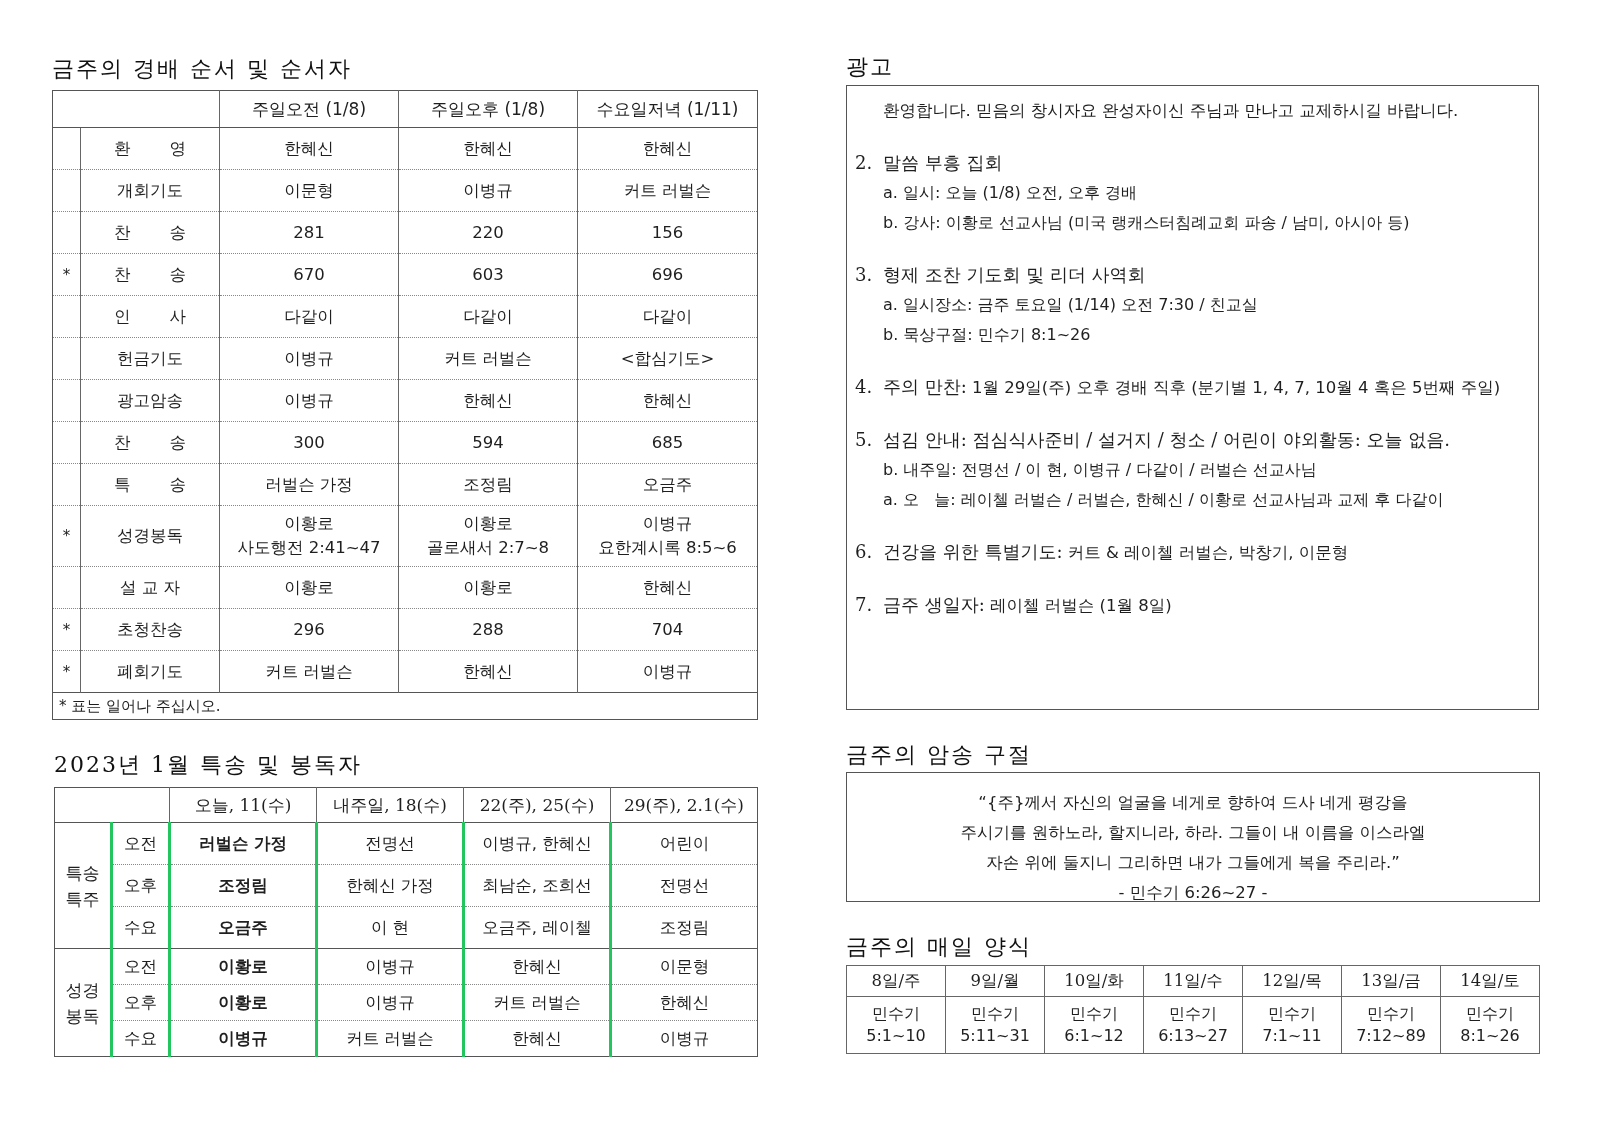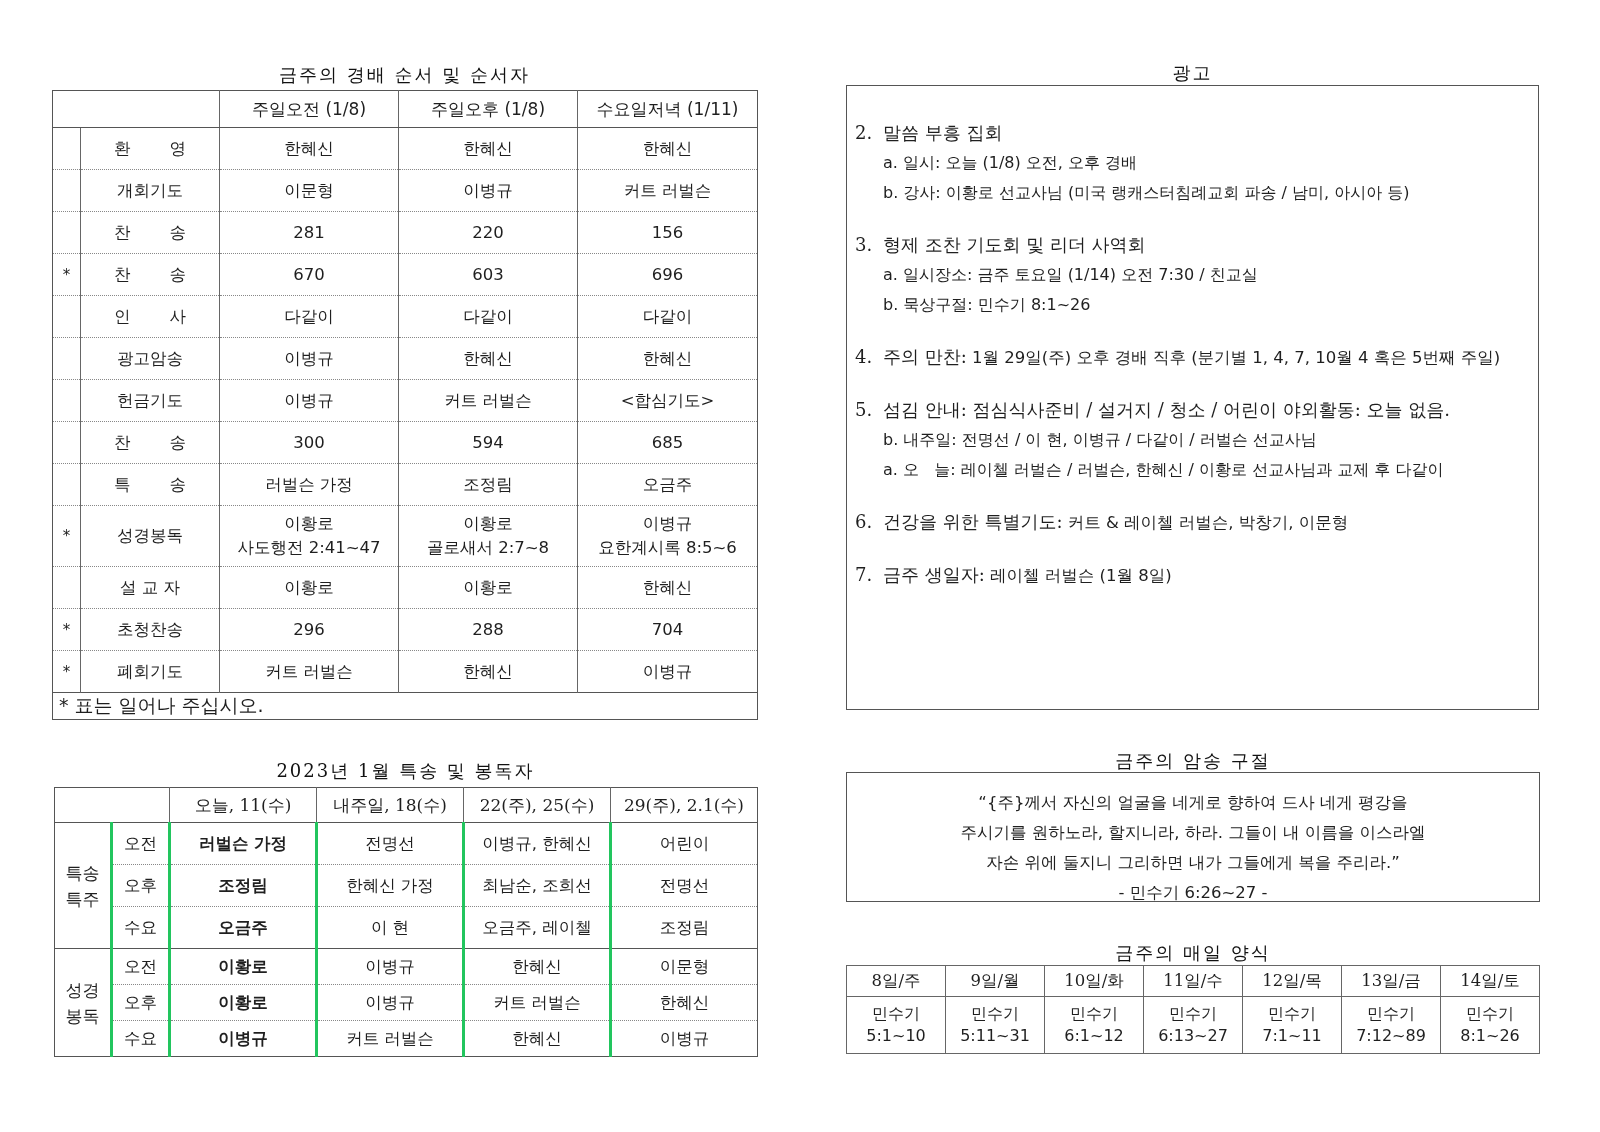--- a/index.html
+++ b/index.html
@@ -1,32 +1,32 @@
 <!DOCTYPE html>
 <html><head>
 <meta charset="utf-8">
 <style>
   html, body { margin:0; padding:0; background:#ffffff; }
   body { width:1600px; height:1132px; position:relative; overflow:hidden;
          font-family:"DejaVu Sans", "Liberation Sans", sans-serif; color:#1f1f1f; }
-  .title { position:absolute; text-align:center; font-family:"DejaVu Serif","Liberation Serif", serif;
-           font-size:18px; letter-spacing:2px; color:#111;margin-top:9px; }
+  .title { position:absolute; font-family:"DejaVu Serif","Liberation Serif", serif;
+           font-size:22px; letter-spacing:2px; color:#111; }
   table { border-collapse:collapse; position:absolute; table-layout:fixed; }
   td, th { text-align:center; vertical-align:middle; font-weight:normal; padding:0; }
 
   
   #worship { left:52px; top:90px; width:705px; border:1.5px solid #555; }
   #worship th { height:36px; font-size:17px; border-left:1px solid #666; border-bottom:1.5px solid #555; }
   #worship th:first-child { border-left:none; }
   #worship td { height:41px; font-size:16.5px; border-left:1px solid #666; border-top:1px dotted #888; }
   #worship tr.first td { border-top:none; }
   #worship td.star { border-left:none; width:28px; font-size:15px; }
   #worship td.label { letter-spacing:0px; }
   #worship tr.tall td { height:60px; line-height:24px; }
-  #worship tr.note td { height:26px; text-align:left; padding-left:6px; font-size:19px; border-top:1.5px solid #555; border-left:none; }
+  #worship tr.note td { height:26px; text-align:left; padding-left:6px; font-size:15px; border-top:1.5px solid #555; border-left:none; }
   .spread { display:inline-block; width:72px; text-align:justify; text-align-last:justify; }
 
   
   #special { left:54px; top:787px; width:703px; border:1.5px solid #555; }
   #special th { height:34px; font-size:17px; font-family:"DejaVu Serif","Liberation Serif",serif; border-left:1px solid #666; border-bottom:1.5px solid #555; }
   #special th:first-child { border-left:none; }
   #special td { height:41px; font-size:16.5px; border-left:3px solid #22c55e; border-top:1px dotted #888; }
   #special td.grp { border-left:none; font-size:17px; line-height:26px; }
   #special tr.grpstart td { border-top:1.5px solid #555; }
   #special tr.grpfirst td { border-top:none; }
@@ -102,31 +102,31 @@
     </tr>
     <tr>
       <td class="star"></td>
       <td class="label"><span class="spread">인 사</span></td>
       <td>다같이</td>
       <td>다같이</td>
       <td>다같이</td>
     </tr>
     <tr>
       <td class="star"></td>
+      <td class="label">헌금기도</td>
+      <td>이병규</td>
+      <td>커트 러벌슨</td>
+      <td>&lt;합심기도&gt;</td>
+    </tr>
+    <tr>
+      <td class="star"></td>
       <td class="label">광고암송</td>
       <td>이병규</td>
       <td>한혜신</td>
       <td>한혜신</td>
-    </tr>
-    <tr>
-      <td class="star"></td>
-      <td class="label">헌금기도</td>
-      <td>이병규</td>
-      <td>커트 러벌슨</td>
-      <td>&lt;합심기도&gt;</td>
     </tr>
     <tr>
       <td class="star"></td>
       <td class="label"><span class="spread">찬 송</span></td>
       <td>300</td>
       <td>594</td>
       <td>685</td>
     </tr>
     <tr>
       <td class="star"></td>
@@ -249,20 +249,21 @@
       <td>한혜신</td>
       <td>이병규</td>
     </tr>
   </tbody>
 </table>
 
 <div class="title" style="left:846px; top:52px; width:693px;">광고</div>
 
 <div id="ann">
   <div class="ann-item">
+    <div class="ann-cont">환영합니다. 믿음의 창시자요 완성자이신 주님과 만나고 교제하시길 바랍니다.</div>
   </div>
   <div class="ann-item">
     <div class="ann-head"><span class="num">2.</span><span>말씀 부흥 집회</span></div>
     <div class="ann-sub">a. 일시: 오늘 (1/8) 오전, 오후 경배</div>
     <div class="ann-sub">b. 강사: 이황로 선교사님 (미국 랭캐스터침례교회 파송 / 남미, 아시아 등)</div>
   </div>
   <div class="ann-item">
     <div class="ann-head"><span class="num">3.</span><span>형제 조찬 기도회 및 리더 사역회</span></div>
     <div class="ann-sub">a. 일시장소: 금주 토요일 (1/14) 오전 7:30 / 친교실</div>
     <div class="ann-sub">b. 묵상구절: 민수기 8:1~26</div>

